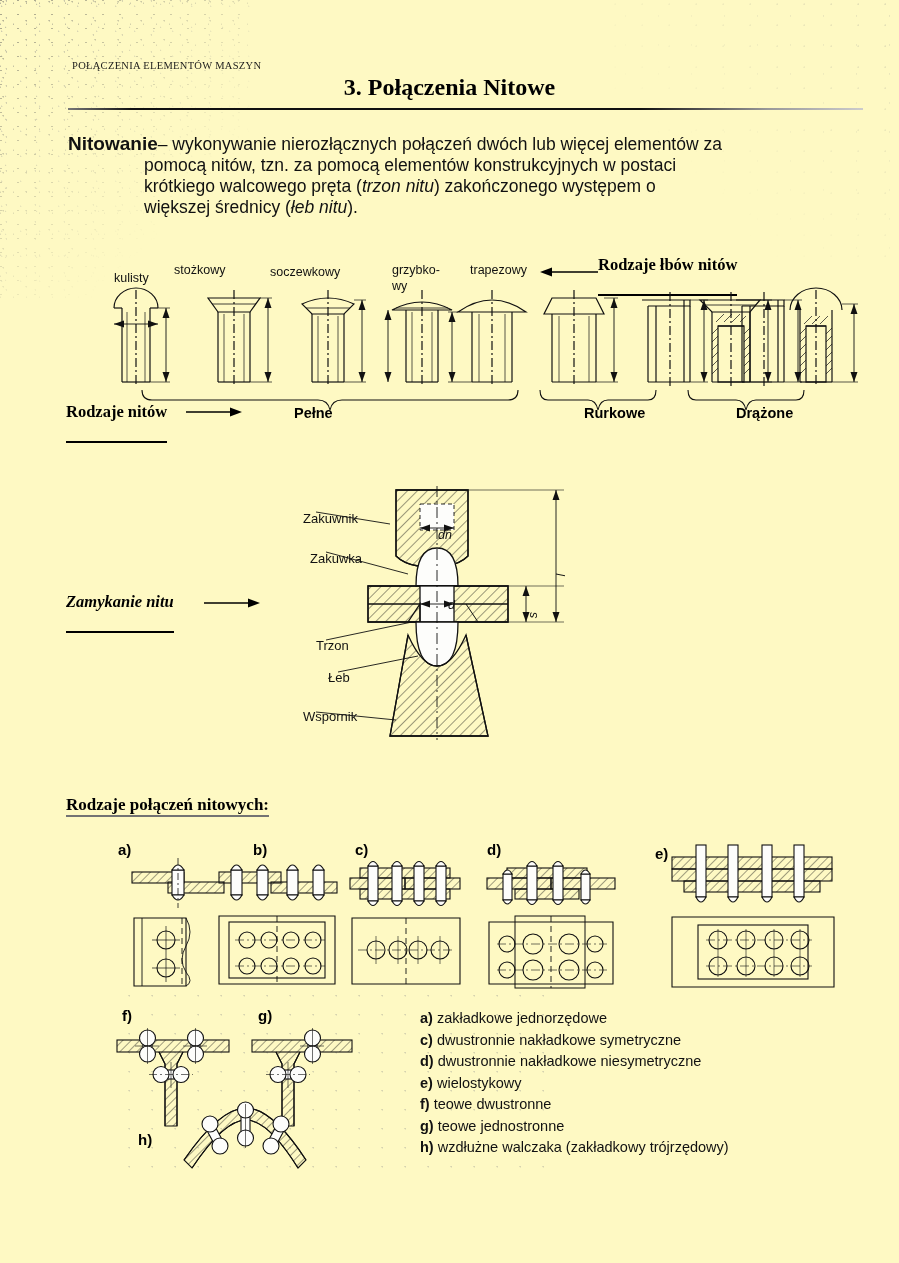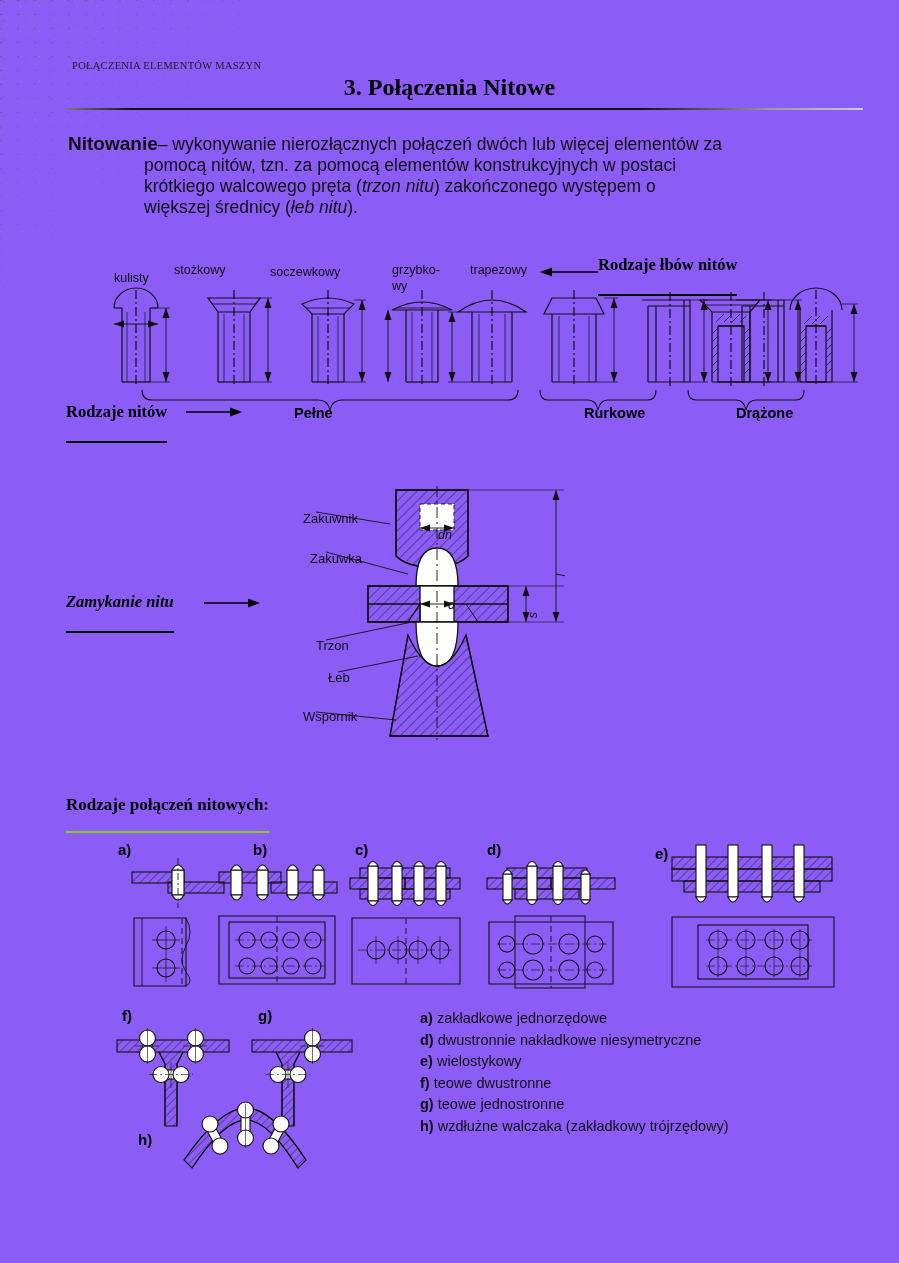--- a/index.html
+++ b/index.html
@@ -1,19 +1,19 @@
 <!DOCTYPE html>
 <html><head>
 <meta charset="utf-8">
 <style>
   html,body{margin:0;padding:0;background:#8a8a8a;}
   body{font-family:"Liberation Sans",sans-serif;}
   .page{
     position:relative;width:899px;height:1263px;margin:0 auto;
-    background:#8b5cf6;overflow:hidden;
+    background:#fef9c3;overflow:hidden;
   }
   
   .noise{
     position:absolute;left:0;top:0;width:250px;height:300px;pointer-events:none;
     opacity:.55;
     background-image:
       radial-gradient(circle at 6% 3%, #555 0.7px, transparent 1.1px),
       radial-gradient(circle at 14% 9%, #666 0.6px, transparent 1.1px),
       radial-gradient(circle at 3% 16%, #777 0.6px, transparent 1.1px),
       radial-gradient(circle at 22% 5%, #888 0.6px, transparent 1.1px),
@@ -66,21 +66,21 @@
   .bold-serif-u{
     position:absolute;font-family:"Liberation Serif",serif;font-weight:bold;
     font-size:16.5px;color:#000;white-space:nowrap;
     border-bottom:2px solid #000;padding-bottom:19px;
   }
   .grp{
     position:absolute;font-size:14.5px;font-weight:bold;color:#000;white-space:nowrap;
   }
   .sec-head{
     position:absolute;left:66px;top:795px;font-family:"Liberation Serif",serif;
-    font-weight:bold;font-size:17px;color:#000;border-bottom:2px solid #84cc16;padding-bottom:16px;
+    font-weight:bold;font-size:17px;color:#000;border-bottom:2px solid #737373;padding-bottom:0;
   }
   .fig-letter{position:absolute;font-size:15px;font-weight:bold;color:#000;}
 
   .legend{position:absolute;left:420px;top:1008px;font-size:14.5px;line-height:21.5px;color:#111;}
   .legend div{white-space:nowrap;}
   .legend b{font-weight:bold;}
 
   svg{display:block;overflow:visible;}
   .fig{position:absolute;}
 </style>
@@ -636,20 +636,21 @@
         <rect x="92" y="20" width="9" height="22" fill="#fdfdfb" transform="rotate(28 96.5 31)"></rect>
         <circle cx="101" cy="20" r="8" fill="#fdfdfb"></circle>
           <circle cx="91" cy="42" r="8" fill="#fdfdfb"></circle>
       </g>
       <line x1="65.5" y1="0" x2="65.5" y2="44" stroke-width=".6"></line>
     </g>
   </svg>
 
   <div class="legend">
     <div><b>a)</b> <span>zakładkowe jednorzędowe</span></div>
+    <div><b>c)</b> <span>dwustronnie nakładkowe symetryczne</span></div>
     <div><b>d)</b> <span>dwustronnie nakładkowe niesymetryczne</span></div>
     <div><b>e)</b> <span>wielostykowy</span></div>
     <div><b>f)</b> <span>teowe dwustronne</span></div>
     <div><b>g)</b> <span>teowe jednostronne</span></div>
     <div><b>h)</b> <span>wzdłużne walczaka (zakładkowy trójrzędowy)</span></div>
   </div>
 
 </div>
 
 </body></html>

